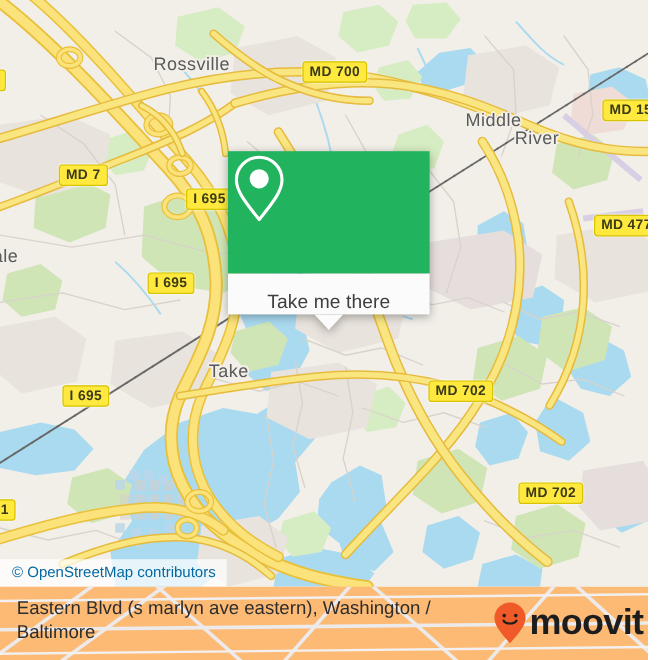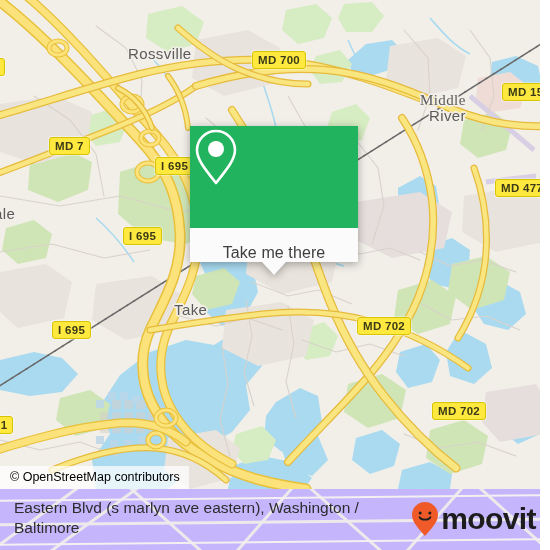--- a/index.html
+++ b/index.html
@@ -48,21 +48,21 @@
     box-shadow:0 0 0 1px rgba(255,255,255,.35);
     text-align:right;
   }
 
   
   .attribution{
     position:absolute;left:0;top:466px;
     height:23px;line-height:23px;
     padding:0 9px 0 10px;
     background:rgba(255,255,255,.72);
-    color:#000000;
+    color:#0369a1;
     font-size:12.5px;
     white-space:nowrap;
   }
 
   
   .popup{
     position:absolute;left:190px;top:126px;
     width:168px;
     filter:drop-shadow(0 2px 4px rgba(0,0,0,.32));
   }
@@ -89,21 +89,21 @@
     border-left:12px solid transparent;
     border-right:12px solid transparent;
     border-top:13px solid #fbfbfb;
   }
   .pin-icon{display:block;}
 
   
   .footer{
     position:absolute;left:0;top:489px;
     width:550px;height:61px;
-    background:#c4b5fd;
+    background:#fdba74;
     overflow:hidden;
   }
   .footer-watermark{position:absolute;left:0;top:0;opacity:1;}
   .footer-inner{
     position:relative;
     display:flex;align-items:flex-start;
     height:61px;
     padding:0 14px 0 14px;
     box-sizing:border-box;
   }
@@ -346,21 +346,21 @@
         <ellipse cx="58" cy="48" rx="9" ry="7"></ellipse>
       </g>
 
       <path class="trunk-case" stroke-width="6" d="M118,88 C134,96 146,110 152,128"></path>
       <path class="trunk" stroke-width="3.5" d="M118,88 C134,96 146,110 152,128"></path>
       <path class="trunk-case" stroke-width="6" d="M168,76 C180,92 186,108 188,128"></path>
       <path class="trunk" stroke-width="3.5" d="M168,76 C180,92 186,108 188,128"></path>
     </svg>
 
     <div class="place-label" style="left:128px;top:45px;">Rossville</div>
-    <div class="place-label" style="left:420px;top:92px;font-family:Liberation Serif, serif;">Middle</div>
+    <div class="place-label" style="left:388px;top:92px;">Middle</div>
     <div class="place-label" style="left:411px;top:107px;margin-left:18px;">River</div>
     <div class="place-label" style="left:174px;top:301px;">Take</div>
     <div class="place-label" style="left:-6px;top:205px;">ale</div>
 
     <div class="shield" style="left:252px;top:51px;">MD 700</div>
     <div class="shield" style="left:502px;top:83px;">MD 150</div>
     <div class="shield" style="left:49px;top:137px;">MD 7</div>
     <div class="shield" style="left:155px;top:157px;">I 695</div>
     <div class="shield" style="left:495px;top:179px;">MD 477</div>
     <div class="shield" style="left:123px;top:227px;">I 695</div>

